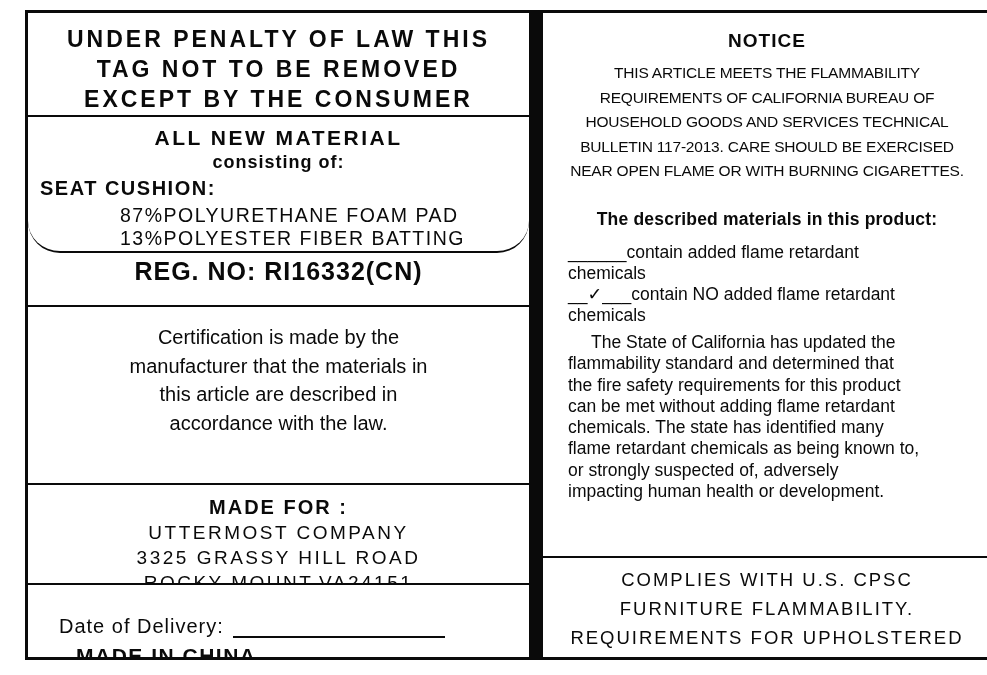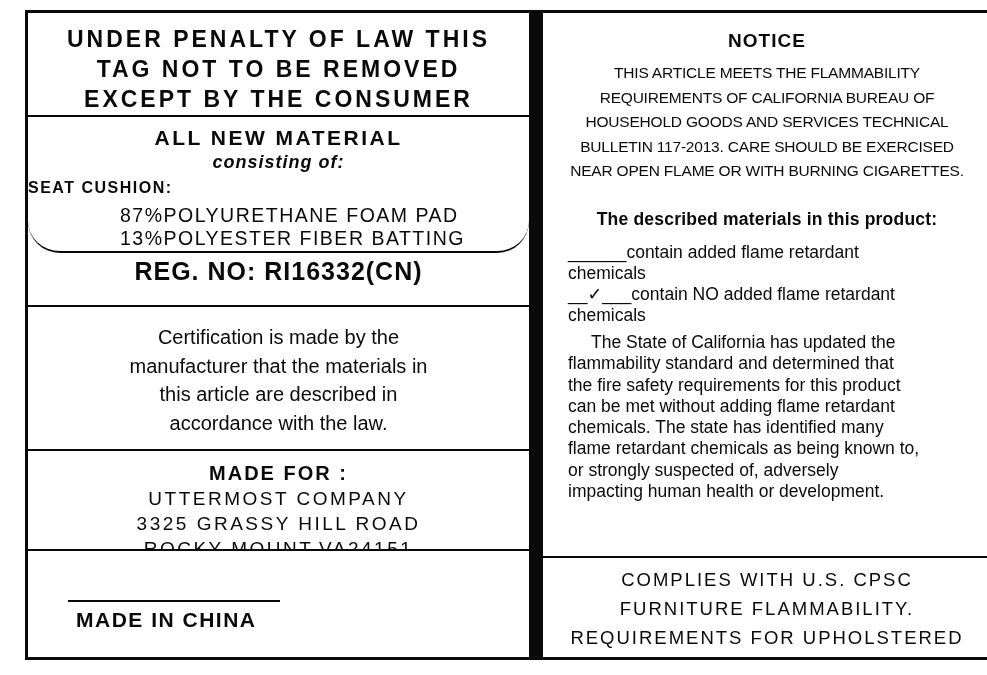--- a/index.html
+++ b/index.html
@@ -19,26 +19,26 @@
   }
   .sec{box-sizing:border-box;border-bottom:2px solid #0a0a0a;overflow:hidden;}
   .sec:last-child{border-bottom:none;flex:1;}
   .pre{white-space:pre-line;}
 
   
   .sec-penalty{height:104px;}
   .penalty{margin-top:11px;text-align:center;font-weight:bold;font-size:23px;line-height:30px;letter-spacing:3px;}
   .sec-materials{height:136px;border-radius:32px;}
   .mat-title{margin-top:9px;text-align:center;font-weight:bold;font-size:21px;letter-spacing:2.5px;line-height:23px;}
-  .mat-sub{margin-top:3px;text-align:center;font-weight:bold;font-size:18px;letter-spacing:1px;line-height:20px;font-style:italic;}
-  .mat-comp{margin-top:5px;font-weight:bold;font-size:16px;letter-spacing:1.5px;line-height:22px;}
+  .mat-sub{margin-top:3px;text-align:center;font-weight:bold;font-size:18px;letter-spacing:1px;line-height:20px;}
+  .mat-comp{margin-top:5px;padding-left:12px;font-weight:bold;font-size:20px;letter-spacing:1.5px;line-height:22px;}
   .mat-contents{margin-top:5px;padding-left:92px;font-size:19.5px;letter-spacing:1.5px;line-height:23px;}
   .sec-reg{height:54px;}
   .reg{text-align:center;font-weight:bold;font-size:25px;letter-spacing:1px;line-height:37px;}
-  .sec-cert{height:144px;}
+  .sec-cert{height:178px;}
   .cert{margin-top:16px;text-align:center;font-size:20px;line-height:28.5px;}
   .sec-madefor{height:100px;}
   .madefor-title{margin-top:11px;text-align:center;font-weight:bold;font-size:20px;letter-spacing:2px;line-height:22px;}
   .address{margin-top:2px;text-align:center;font-size:19px;letter-spacing:2.5px;line-height:25px;}
   .delivery-row{margin-top:29px;padding-left:31px;font-size:20px;letter-spacing:1px;line-height:24px;display:flex;align-items:flex-end;}
   .date-blank{display:inline-block;width:212px;border-bottom:2px solid #0a0a0a;height:20px;margin-left:9px;}
   .origin{margin-top:6px;padding-left:48px;font-weight:bold;font-size:21px;letter-spacing:1.5px;line-height:24px;}
 
   
   .sec-notice{height:545px;}
@@ -85,20 +85,21 @@
 
     <div class="sec sec-madefor">
       <div class="madefor-title">MADE FOR :</div>
       <div class="address pre">UTTERMOST COMPANY
 3325 GRASSY HILL ROAD
 ROCKY MOUNT,VA24151</div>
     </div>
 
     <div class="sec sec-delivery">
       <div class="delivery-row">
+        <span>Date of Delivery:</span>
         <span class="date-blank"></span>
       </div>
       <div class="origin">MADE IN CHINA</div>
     </div>
 
   </div>
 
   <div class="center-bar"></div>
 
   <div class="panel-right">

